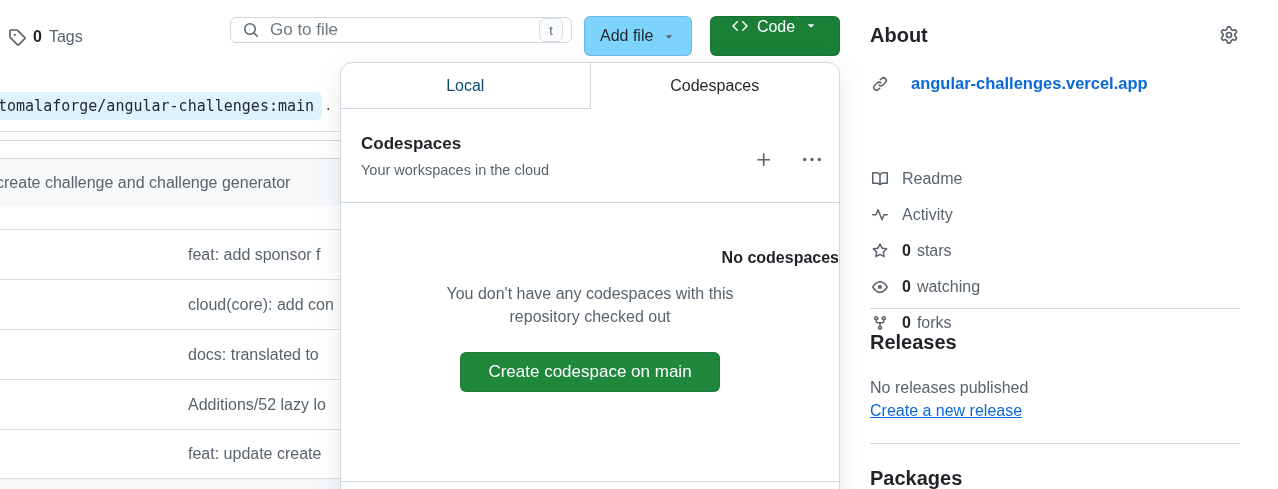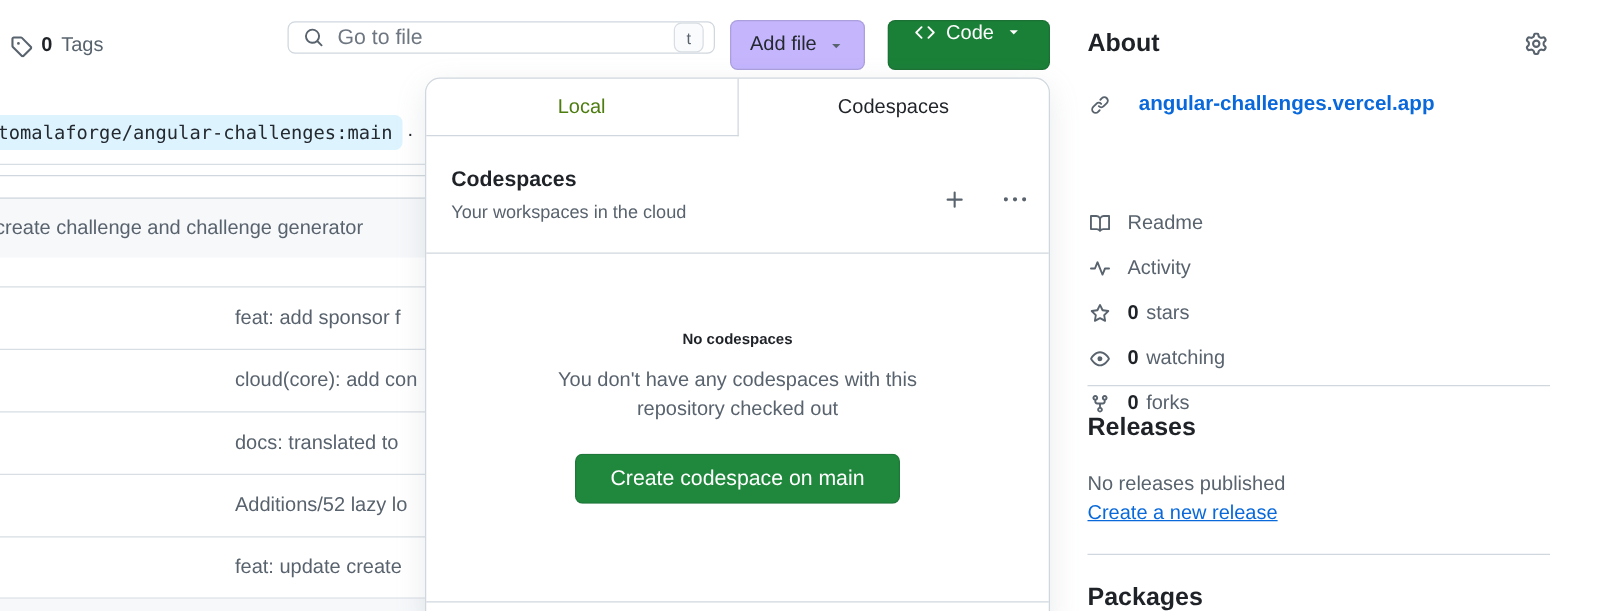--- a/index.html
+++ b/index.html
@@ -17,21 +17,21 @@
   .tags .cnt{color:#1f2328;font-weight:700;}
   .searchbox{position:absolute;left:230px;top:17px;width:342px;height:26px;box-sizing:border-box;
         border:1px solid #d0d7de;border-radius:6px;background:#fff;display:flex;align-items:center;
         padding:0 8px 0 12px;}
   .searchbox input{flex:1;min-width:0;border:0;outline:0;background:transparent;margin-left:9px;
         font-size:17px;color:#1f2328;font-family:inherit;}
   .searchbox input::placeholder{color:#6e7781;}
   .kbd{flex:none;width:22px;height:22px;border:1px solid #d8dee4;border-radius:6px;background:#fafbfc;
         color:#59636e;font-size:13px;display:flex;align-items:center;justify-content:center;}
   .btn-addfile{position:absolute;left:584px;top:16px;height:40px;padding:0 15px;cursor:pointer;
-        background:#c4b5fd;border:1px solid rgba(31,35,40,0.15);border-radius:6px;
+        background:#7dd3fc;border:1px solid rgba(31,35,40,0.15);border-radius:6px;
         display:flex;align-items:center;gap:9px;font-size:16px;color:#24292f;}
   .btn-code{position:absolute;left:710px;top:16px;width:130px;height:40px;cursor:pointer;
         background:#1a7f37;border:1px solid rgba(31,35,40,0.15);border-radius:6px;color:#fff;
         display:flex;align-items:flex-start;justify-content:center;gap:9px;font-size:16px;font-weight:500;}
 
   
   .branch-chip{position:absolute;left:-10px;top:92px;height:28px;display:flex;align-items:center;
         padding:0 8px;background:#ddf4ff;border-radius:6px;cursor:pointer;
         font-family:"DejaVu Sans Mono","Liberation Mono",monospace;font-size:15px;color:#24292f;white-space:nowrap;}
   .banner-period{position:absolute;left:326px;top:96px;font-size:16px;color:#1f2328;}
@@ -50,29 +50,29 @@
   .commit-row span{position:absolute;left:188px;top:50%;transform:translateY(-50%);
         color:#59636e;font-size:16px;white-space:nowrap;cursor:pointer;}
   .partial-row{position:absolute;left:0;top:479px;width:344px;height:10px;background:#f6f8fa;}
 
   
   .dropdown{position:absolute;left:340px;top:62px;width:500px;height:440px;box-sizing:border-box;
         background:#fff;border:1px solid #d0d7de;border-radius:12px;z-index:5;
         box-shadow:0 8px 24px rgba(140,149,159,0.2);}
   .dd-tabs{display:flex;height:46px;}
   .dd-tab{flex:1;display:flex;align-items:center;justify-content:center;font-size:16px;cursor:pointer;}
-  .dd-tab.inactive{color:#4d7c0f;border-right:1px solid #d0d7de;border-bottom:1px solid #d0d7de;}
+  .dd-tab.inactive{color:#0c4a6e;border-right:1px solid #d0d7de;border-bottom:1px solid #d0d7de;}
   .dd-tab.active{color:#1f2328;}
   .cs-header{position:relative;height:94px;box-sizing:border-box;border-bottom:1px solid #d0d7de;}
   .cs-header h3{position:absolute;left:20px;top:25px;margin:0;font-size:17px;font-weight:700;color:#1f2328;}
   .cs-header p{position:absolute;left:20px;top:53px;margin:0;font-size:14.5px;color:#59636e;}
   .cs-actions{position:absolute;right:16px;top:40px;display:flex;align-items:center;gap:26px;}
   .icon-btn{background:none;border:0;padding:2px;cursor:pointer;display:flex;align-items:center;}
   .empty{ text-align:center;}
-  .empty h2{margin:61px 0 0;font-size:12px;font-weight:700;color:#1f2328;}
+  .empty h2{margin:46px 0 0;font-size:16px;font-weight:700;color:#1f2328;text-align:right;}
   .empty p{margin:15px auto 0;width:340px;font-size:16px;line-height:23px;color:#59636e;}
   .btn-create{margin-top:24px;height:40px;padding:0 27px;background:#1f883d;color:#fff;cursor:pointer;
         border:1px solid rgba(31,35,40,0.15);border-radius:6px;font-size:17px;font-weight:500;}
   .learn-more{display:inline-block;margin-top:32px;font-size:16px;color:#0969da;
         text-decoration:underline;cursor:pointer;}
   .dd-bottom-divider{position:absolute;left:0;right:0;top:418px;border-top:1px solid #d0d7de;}
 
   
   .sidebar{position:absolute;left:870px;top:0;width:370px;height:489px;}
   .sb-title{position:absolute;left:0;margin:0;font-size:20px;font-weight:700;color:#1f2328;}

